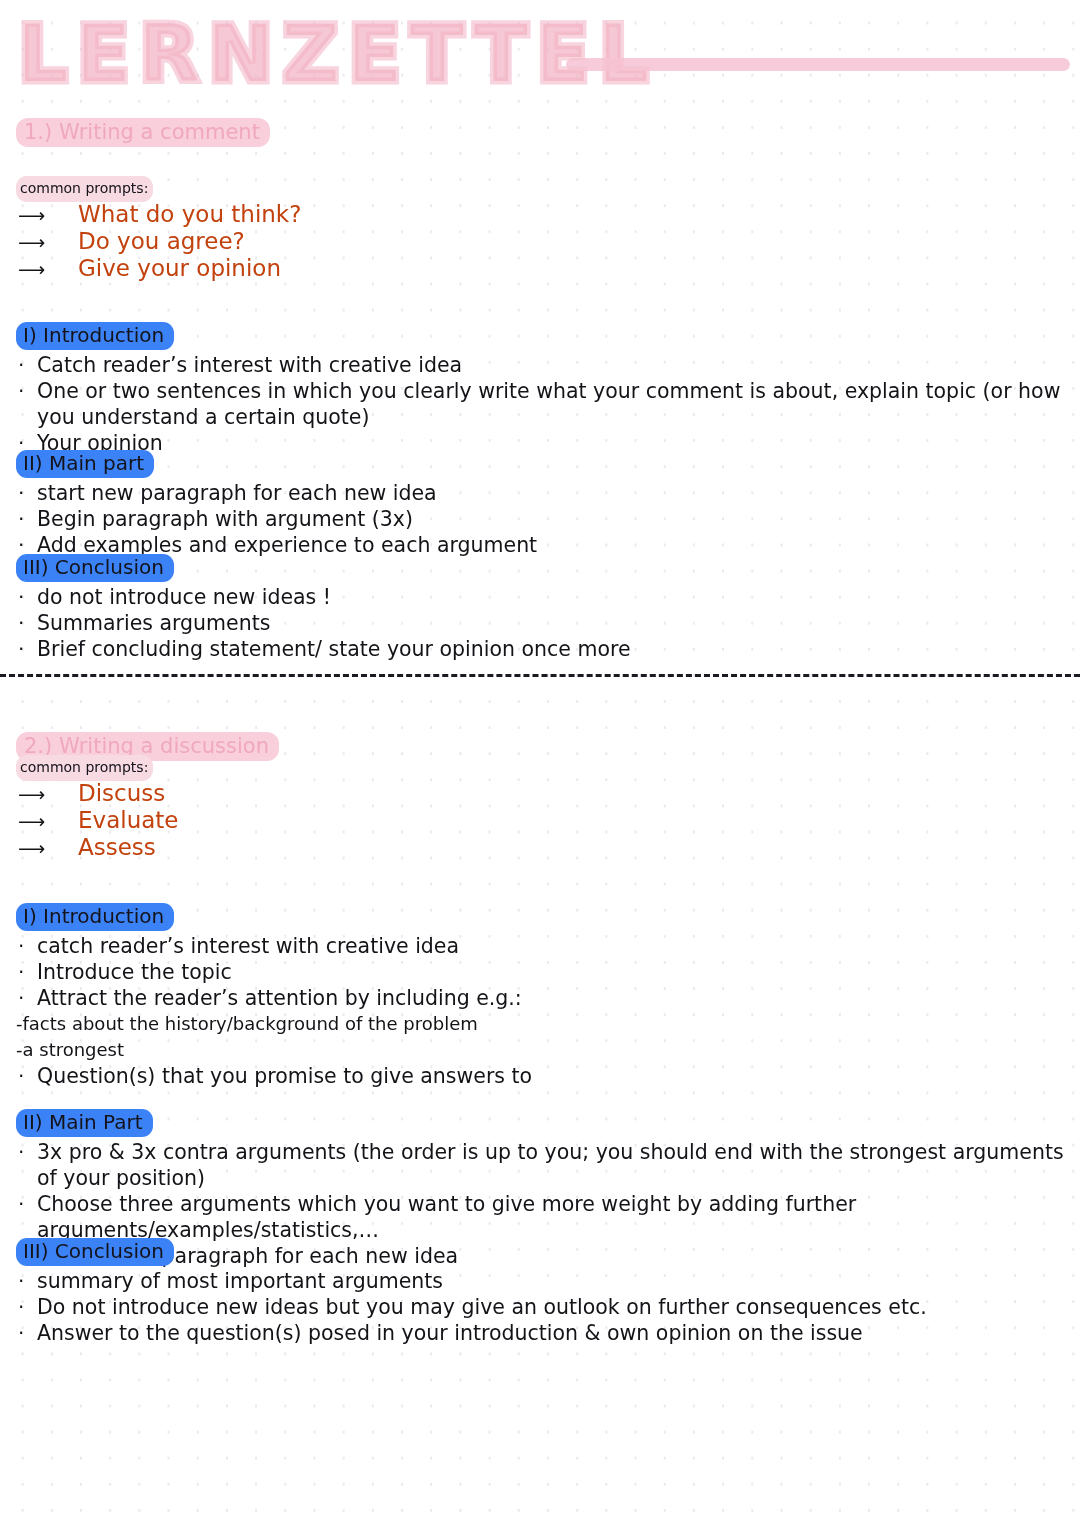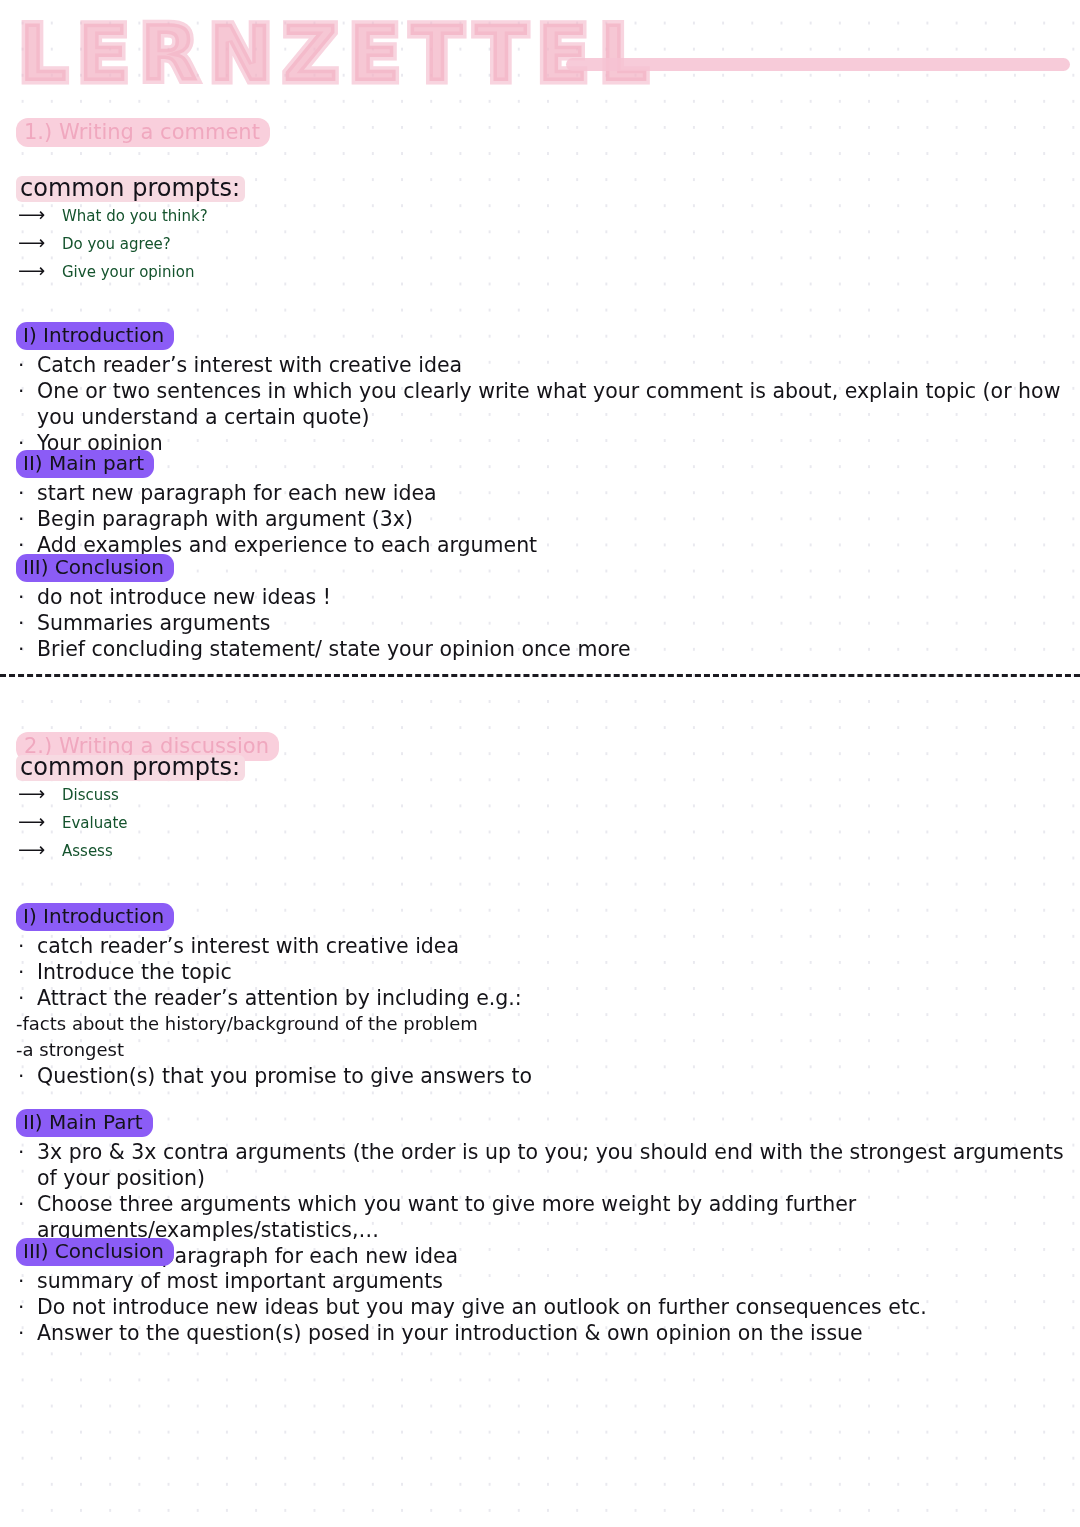--- a/index.html
+++ b/index.html
@@ -66,57 +66,58 @@
     font-weight: normal;
     color: #f0a8bf;
     background: #f9cfdc;
     border-radius: 12px;
     padding: 1px 10px 2px 8px;
     white-space: nowrap;
   }
 
   .sub-head {
     display: inline-block;
-    font-size: 24px;
+    font-size: 14px;
     line-height: 25px;
     color: #14131a;
     background: #f7dae2;
-    border-radius: 6px;
+    border-radius: 11px;
     padding: 0px 5px 1px 4px;
     white-space: nowrap;
   }
 
   .roman-head {
     display: inline-block;
     font-size: 20px;
     line-height: 25px;
     color: #14131a;
-    background: #8b5cf6;
+    background: #3b82f6;
     border-radius: 11px;
     padding: 1px 10px 2px 7px;
     white-space: nowrap;
   }
 
   .arrow-row {
     display: flex;
     align-items: baseline;
     font-size: 21px;
     line-height: 26px;
   }
   .arrow-glyph {
     display: inline-block;
     width: 62px;
     padding-left: 18px;
     box-sizing: border-box;
     font-size: 19px;
     color: #141318;
   }
   .arrow-text {
-    font-size: 15px;
-    color: #14532d;
+    font-size: 23px;
+    color: #c2410c;
+    margin-left: 16px;
   }
 
   .bullet-row {
     display: flex;
     align-items: flex-start;
     font-size: 20.5px;
     line-height: 26px;
     color: #141318;
   }
   .bullet-dot {

